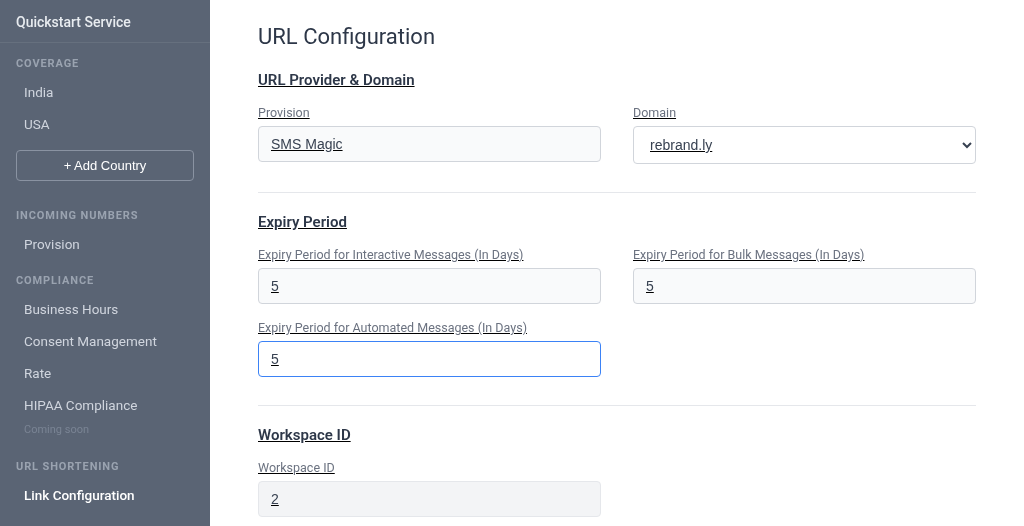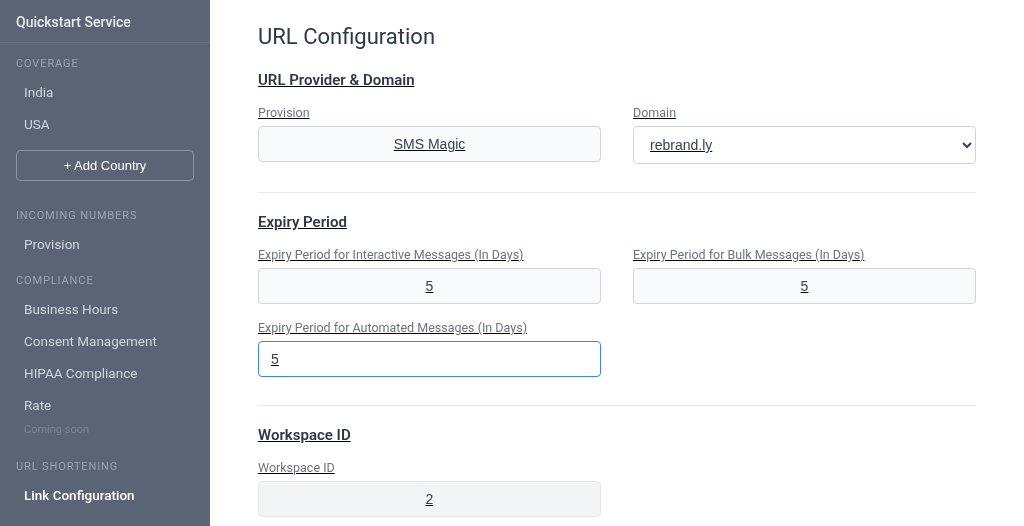--- a/index.html
+++ b/index.html
@@ -19,21 +19,21 @@
     .sidebar-quickstart {
       padding: 14px 0 12px 16px;
       font-size: 14px;
       color: #e8ecf0;
       font-weight: 500;
       border-bottom: 1px solid rgba(255,255,255,0.08);
     }
     .sidebar-section-label {
       padding: 14px 16px 6px 16px;
       font-size: 11px;
-      font-weight: 400;
+      font-weight: 700;
       letter-spacing: 0.08em;
       color: #9aa3b0;
       text-transform: uppercase;
     }
     .sidebar-item {
       padding: 8px 16px 8px 24px;
       font-size: 13.5px;
       color: #d0d5de;
       cursor: pointer;
     }
@@ -103,21 +103,20 @@
       margin-bottom: 6px;
     }
     .form-input {
       padding: 9px 12px;
       border: 1px solid #d1d5db;
       border-radius: 4px;
       font-size: 14px;
       color: #374151;
       background: #f9fafb;
       outline: none;
-      text-align: center;
     }
     .form-select {
       padding: 9px 12px;
       border: 1px solid #d1d5db;
       border-radius: 4px;
       font-size: 14px;
       color: #374151;
       background: #fff;
       outline: none;
       appearance: auto;
@@ -154,22 +153,22 @@
   <div class="sidebar-add-country">
     <button>+ Add Country</button>
   </div>
 
   <div class="sidebar-section-label">INCOMING NUMBERS</div>
   <div class="sidebar-item">Provision</div>
 
   <div class="sidebar-section-label">COMPLIANCE</div>
   <div class="sidebar-item">Business Hours</div>
   <div class="sidebar-item">Consent Management</div>
+  <div class="sidebar-item">Rate</div>
   <div class="sidebar-item">HIPAA Compliance</div>
-  <div class="sidebar-item">Rate</div>
   <div class="sidebar-item-coming-soon">Coming soon</div>
 
   <div class="sidebar-section-label">URL SHORTENING</div>
   <div class="sidebar-item active">Link Configuration</div>
 </div>
 
 <div class="main">
   <div class="page-title">URL Configuration</div>
 
   <div class="section">

